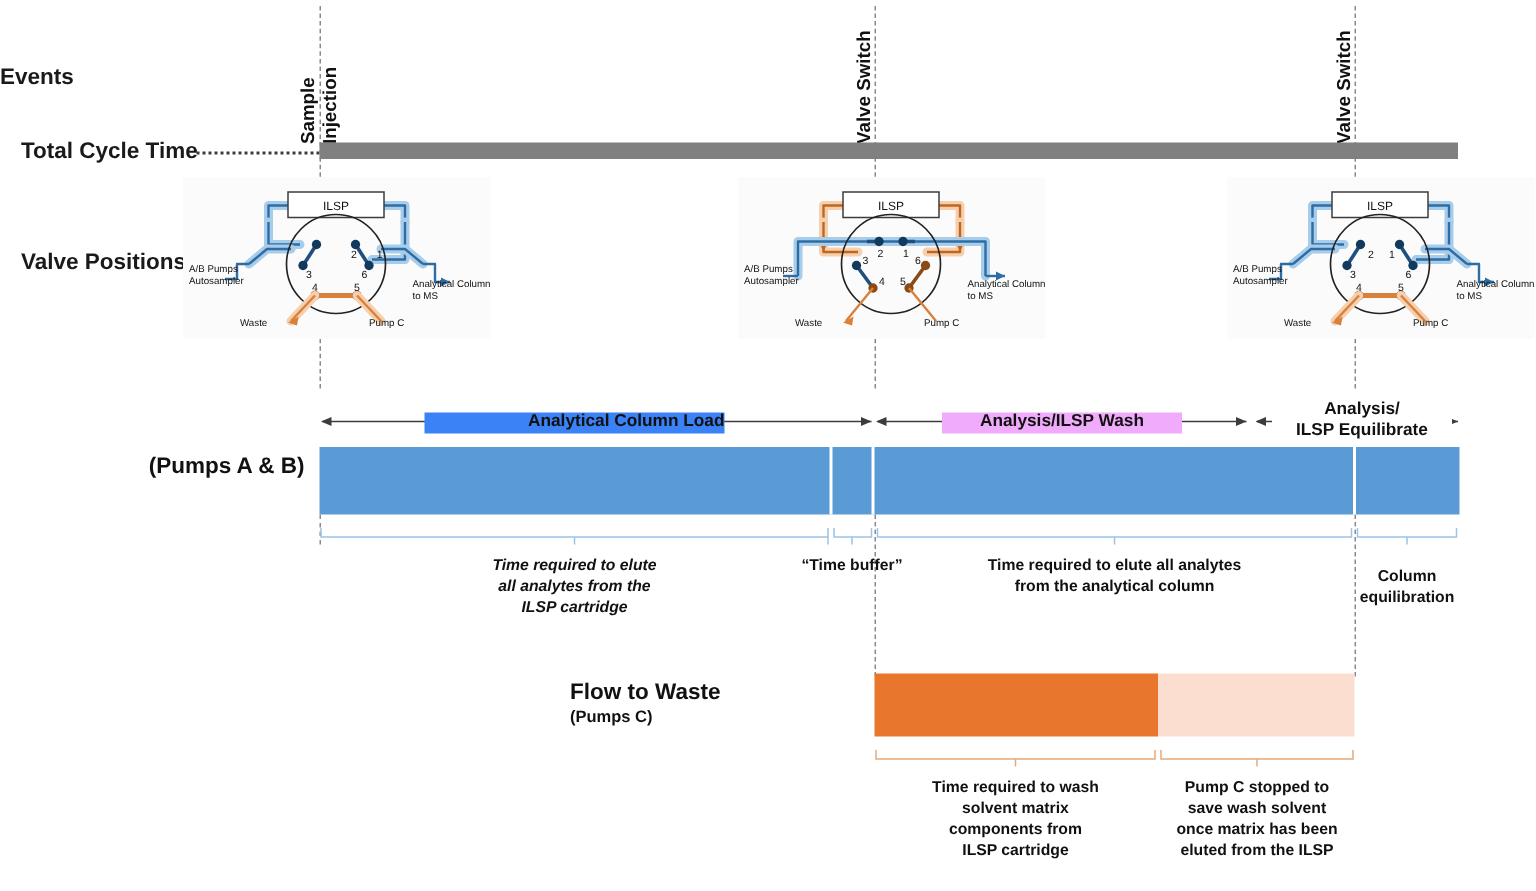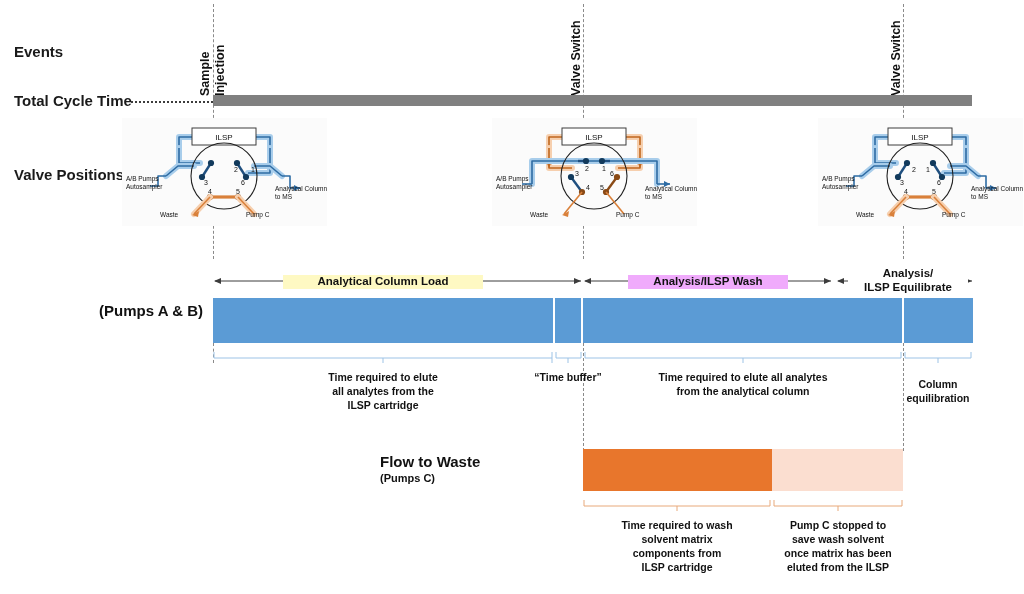--- a/index.html
+++ b/index.html
@@ -3,21 +3,21 @@
 <meta charset="utf-8">
 <style>
   html,body{margin:0;padding:0;background:#ffffff;}
   body{width:1024px;height:594px;position:relative;overflow:hidden;
        font-family:"Liberation Sans", sans-serif;color:#111;}
   .stage{position:absolute;left:0;top:0;width:1024px;height:594px;}
   .abs{position:absolute;}
 
   
   .rowlabel{font-weight:bold;color:#1a1a1a;white-space:nowrap;}
-  .lbl-events{left:14px;top:43px;font-size:15px;}
+  .lbl-events{left:0;top:43px;font-size:15px;}
   .lbl-tct{left:14px;top:92px;font-size:15px;}
   .lbl-valves{left:14px;top:166px;font-size:15px;}
 
   .leader{position:absolute;left:131px;top:101px;width:82px;height:2px;
           border-top:2px dotted #3c3c3c;}
 
   
   .vline{position:absolute;width:0;border-left:1px dashed #8a8a8a;}
 
   
@@ -317,40 +317,40 @@
     </g>
 
     <g stroke="#e8a97a" stroke-width="1" fill="none">
       <path d="M584,500 L584,506 L770,506 L770,500"></path>
       <path d="M677,511 L677,506"></path>
       <path d="M774,500 L774,506 L902,506 L902,500"></path>
       <path d="M838,511 L838,506"></path>
     </g>
   </svg>
 
-  <div class="phaselabel" style="left:283px;top:275px;width:200px;background:#fef9c3;">
+  <div class="phaselabel" style="left:283px;top:275px;width:200px;background:#3b82f6;text-align:right;">
     <span>Analytical Column Load</span>
   </div>
   <div class="phaselabel" style="left:628px;top:275px;width:160px;background:#f0abfc;">
     <span>Analysis/ILSP Wash</span>
   </div>
   <div class="phaselabel" style="left:848px;top:267px;width:120px;background:#fff;">
     <span>Analysis/</span><br>
     <span>ILSP Equilibrate</span>
   </div>
 
   <div class="msleftlab">
     <div class="t2">(Pumps A &amp; B)</div>
   </div>
   <div class="flowms"></div>
   <div class="msdivide" style="left:553px;"></div>
   <div class="msdivide" style="left:581px;"></div>
   <div class="msdivide" style="left:902px;"></div>
 
-  <div class="capblock" style="left:293px;top:371px;width:180px;">
+  <div class="capblock" style="left:293px;top:371px;width:180px;font-style:italic;">
     <span>Time required to elute</span><br>
     <span>all analytes from the</span><br>
     <span>ILSP cartridge</span>
   </div>
   <div class="capblock" style="left:508px;top:371px;width:120px;">
     <span>“Time buffer”</span>
   </div>
   <div class="capblock" style="left:888px;top:378px;width:100px;">
     <span>Column</span><br>
     <span>equilibration</span>

